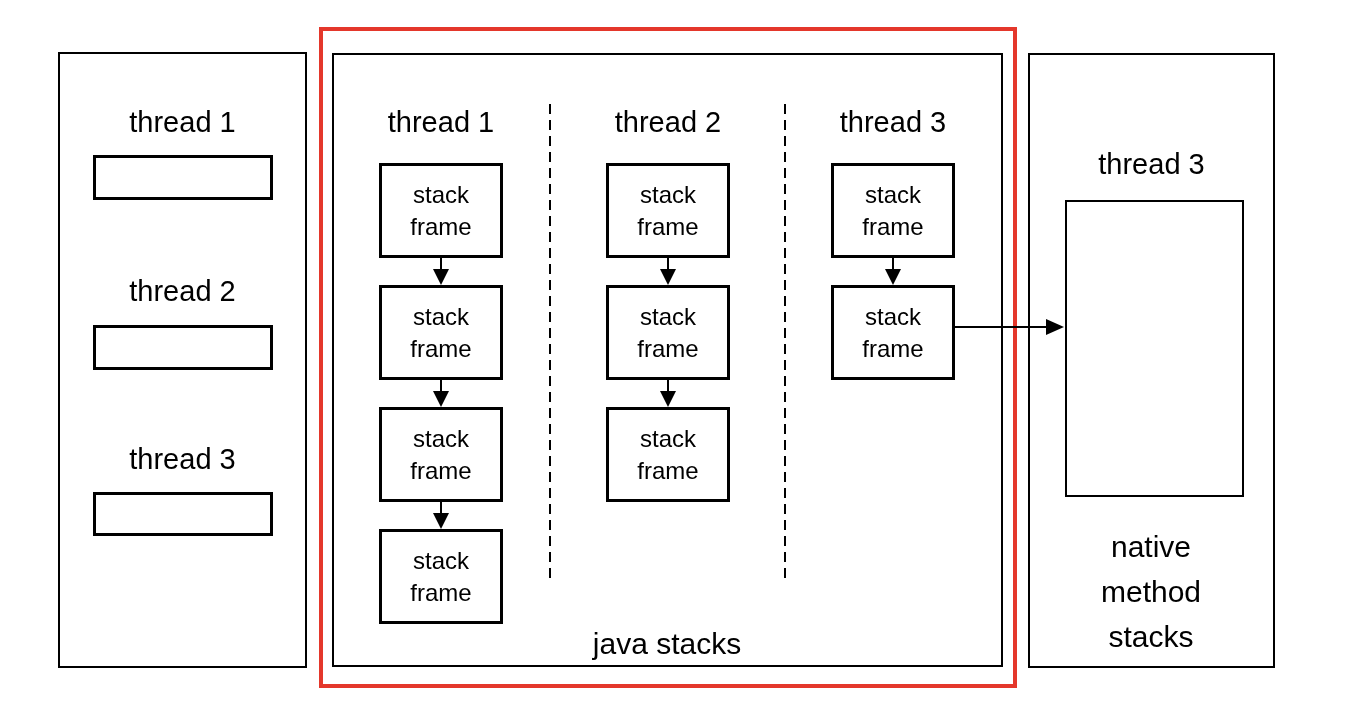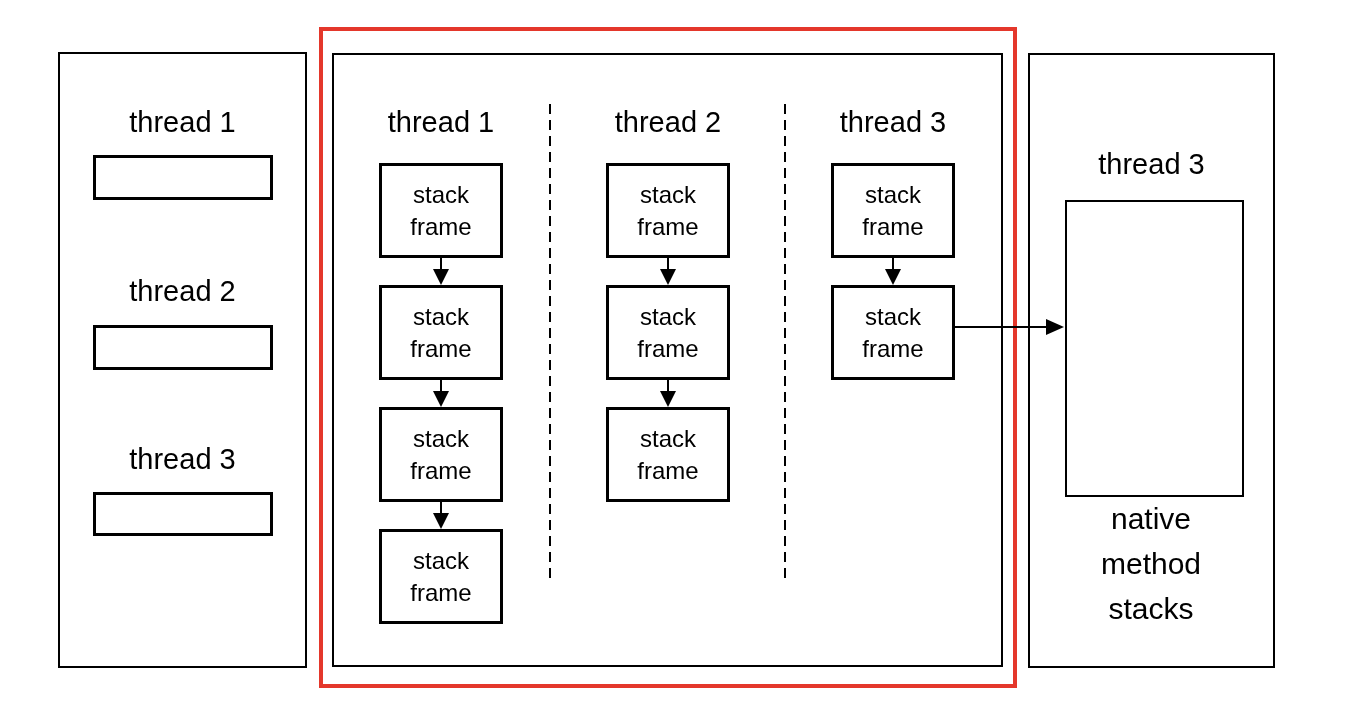--- a/index.html
+++ b/index.html
@@ -101,28 +101,29 @@
   <div class="frame" style="left:379px; top:407px;">stack frame</div>
   <div class="frame" style="left:379px; top:529px;">stack frame</div>
 
   <div class="frame" style="left:606px; top:163px;">stack frame</div>
   <div class="frame" style="left:606px; top:285px;">stack frame</div>
   <div class="frame" style="left:606px; top:407px;">stack frame</div>
 
   <div class="frame" style="left:831px; top:163px;">stack frame</div>
   <div class="frame" style="left:831px; top:285px;">stack frame</div>
 
+  <div class="lbl lbl-lg" style="left:467px; top:627px; width:400px;">java stacks</div>
 
   <div class="box" style="left:1028px; top:53px; width:247px; height:615px;"></div>
 
   <div class="lbl" style="left:1028px; top:148px; width:247px;">thread 3</div>
 
   <div class="slot" style="left:1065px; top:200px; width:179px; height:297px; border-width:2px;"></div>
 
-  <div class="lbl lbl-lg lbl-wrap" style="left:1071px; top:496px; width:160px;">native method stacks</div>
+  <div class="lbl lbl-lg lbl-wrap" style="left:1071px; top:524px; width:160px;">native method stacks</div>
 
   <svg class="overlay" width="1350" height="716" viewBox="0 0 1350 716">
 
     <line x1="550" y1="104" x2="550" y2="578" stroke="#000000" stroke-width="2" stroke-dasharray="10 6"></line>
     <line x1="785" y1="104" x2="785" y2="578" stroke="#000000" stroke-width="2" stroke-dasharray="10 6"></line>
 
     <g>
       <line x1="441" y1="258" x2="441" y2="271" stroke="#000000" stroke-width="2"></line>
       <polygon points="433,269 449,269 441,285" fill="#000000"></polygon>
     </g>

